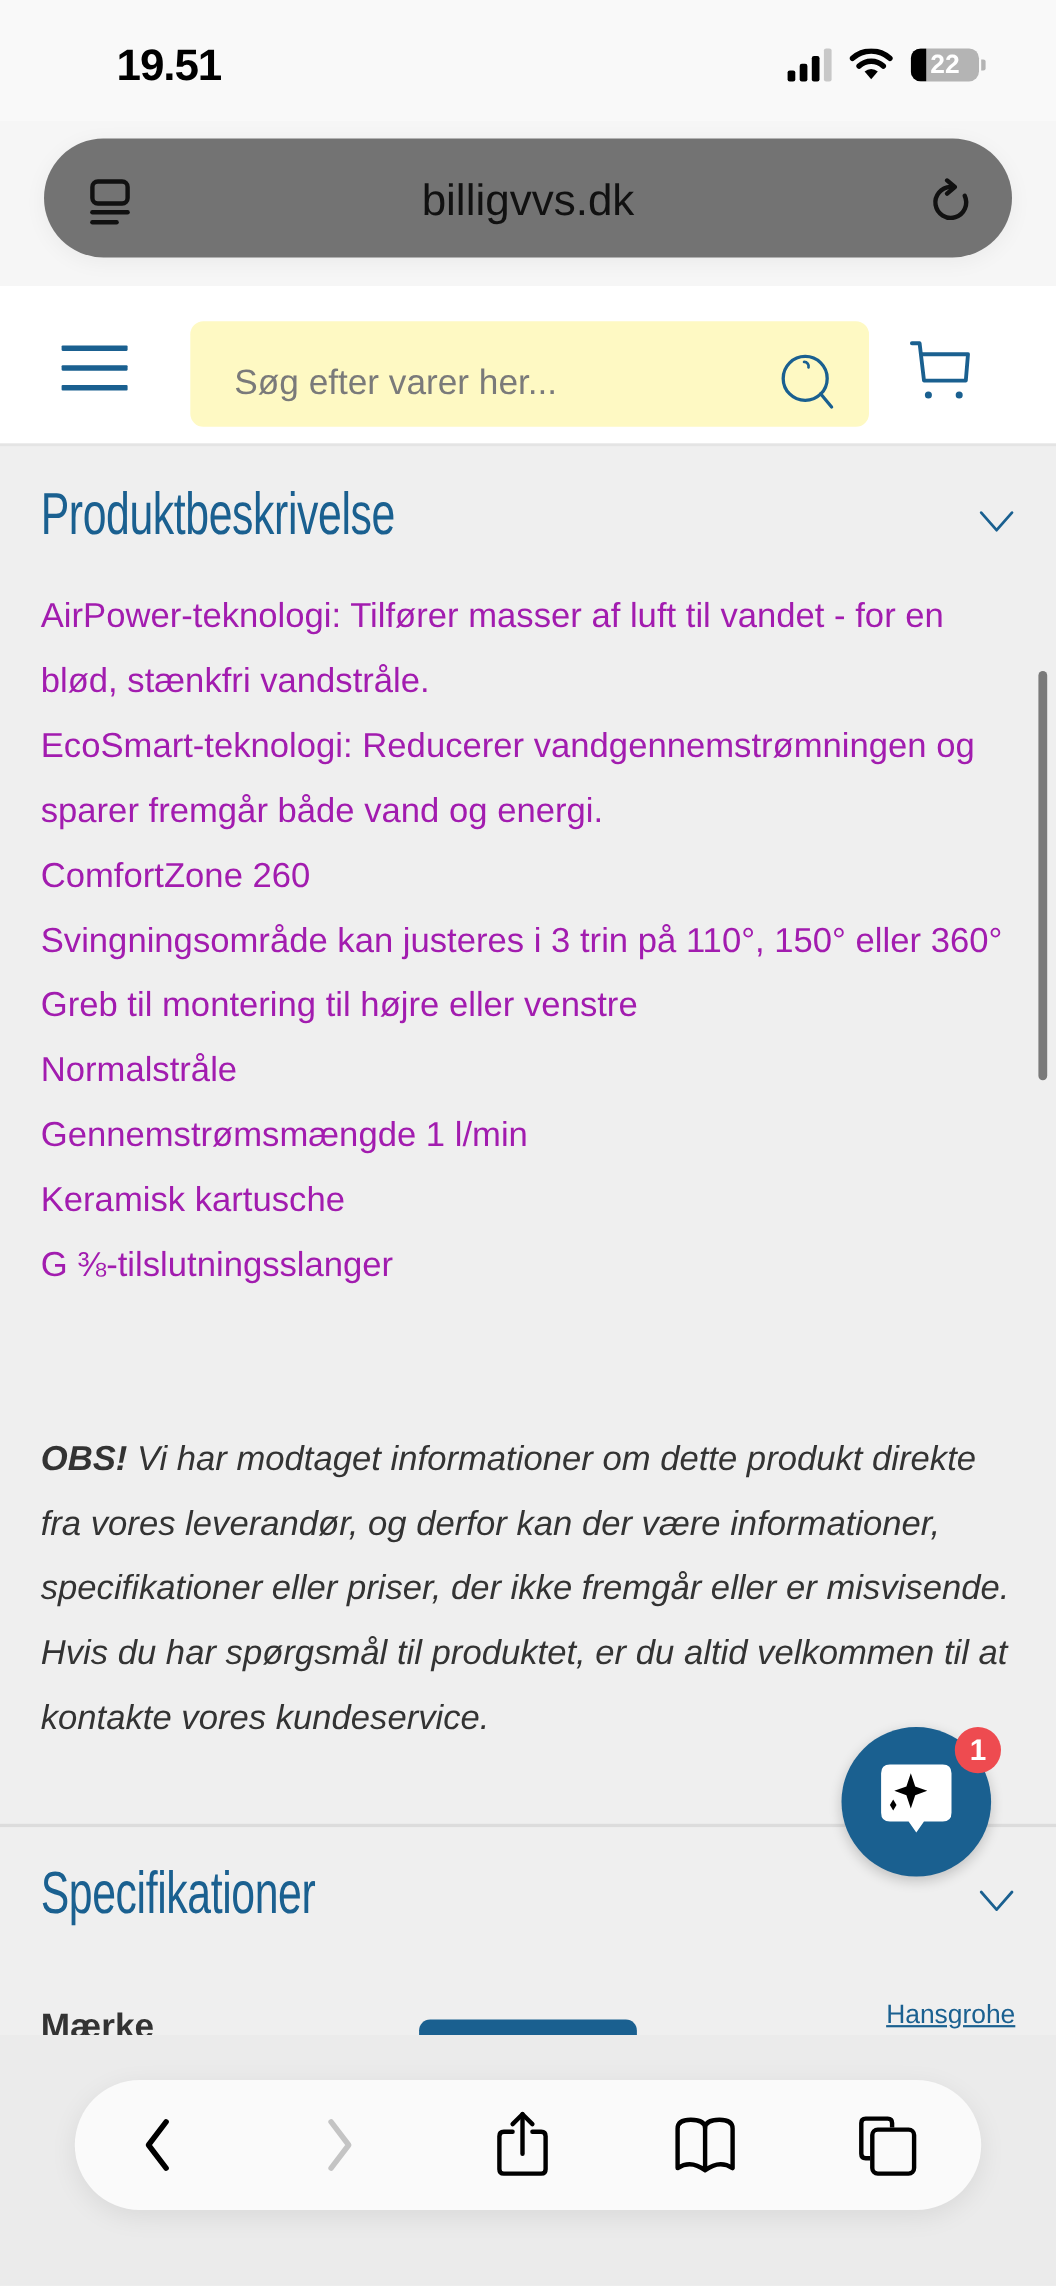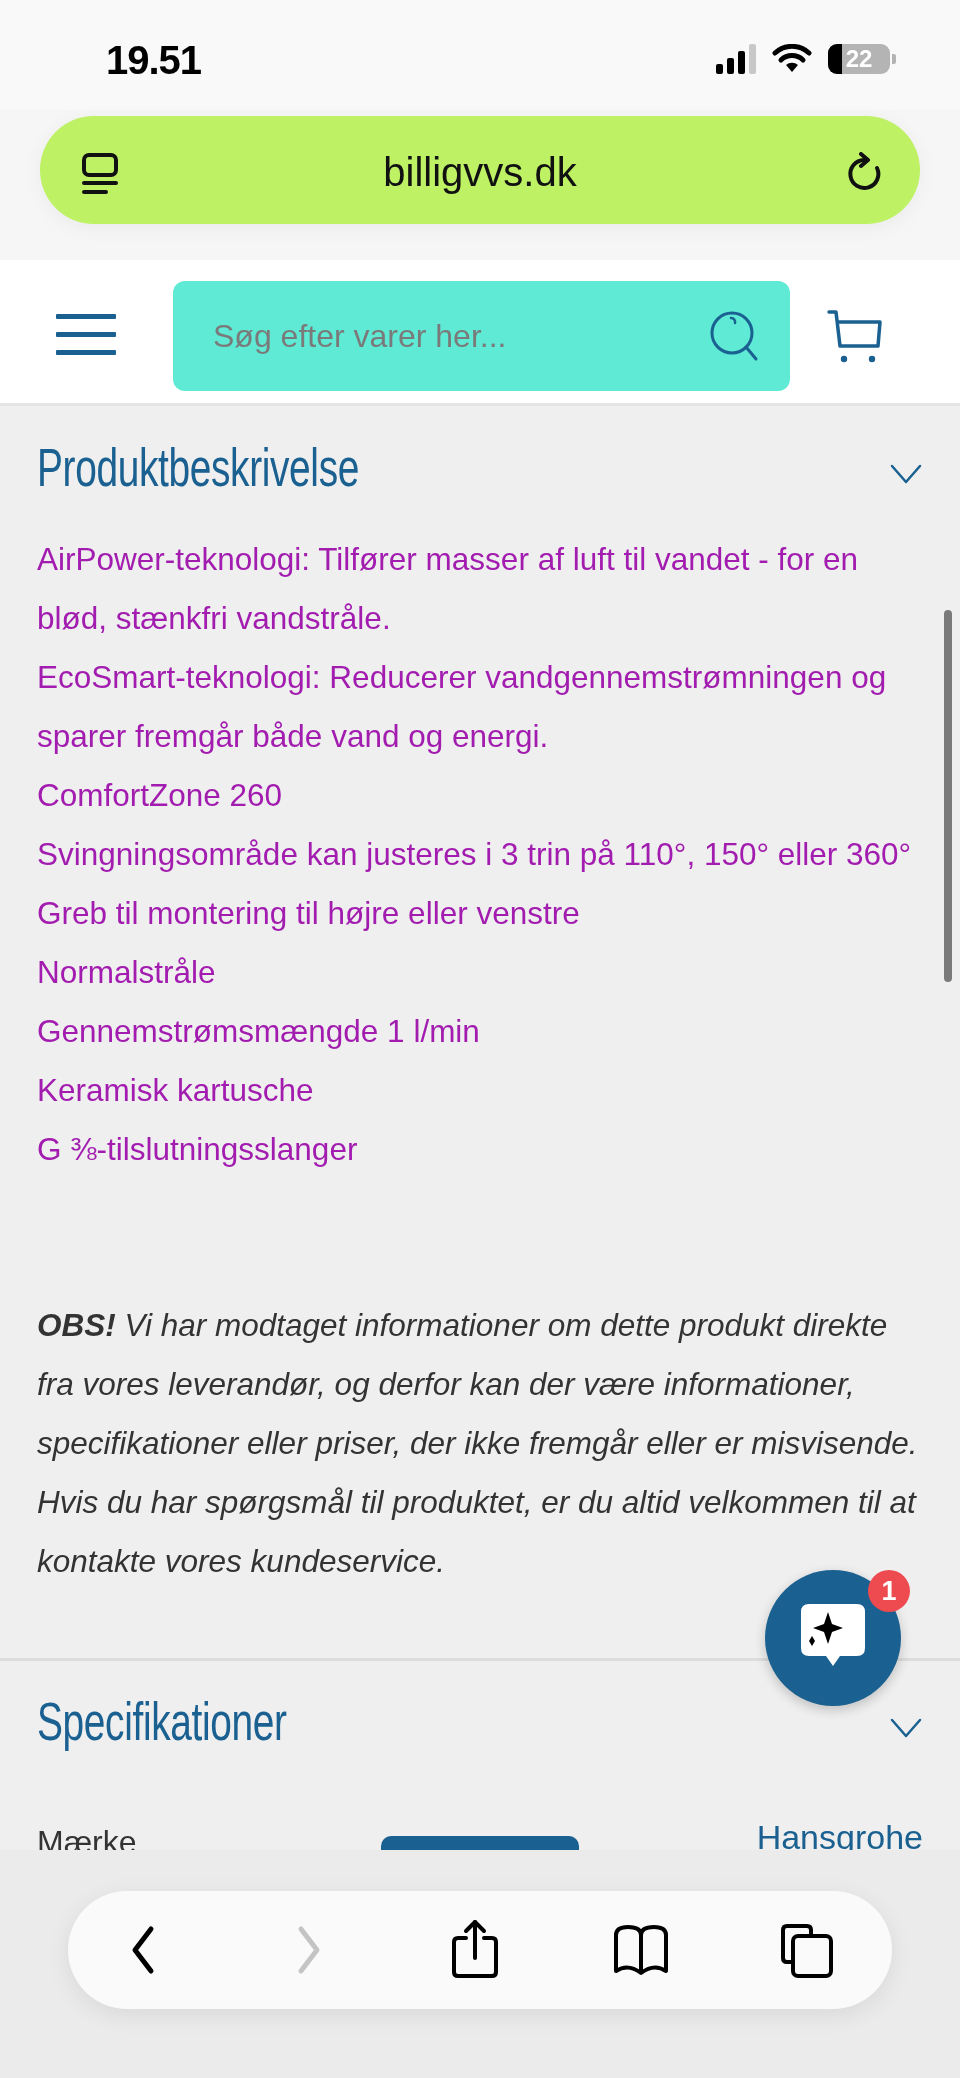--- a/index.html
+++ b/index.html
@@ -13,45 +13,45 @@
   .signal { display: flex; align-items: flex-end; gap: 4px; height: 30px; }
   .signal span { width: 7px; background: #000; border-radius: 2px; }
   .signal span.dim { background: #c8c8c8; }
   .battery { position: relative; width: 62px; height: 30px; border-radius: 9px; background: #b4b4b4; overflow: hidden; display: flex; align-items: center; justify-content: center; }
   .battery .fill { position: absolute; left: 0; top: 0; bottom: 0; width: 14px; background: #000; }
   .battery .lvl { position: relative; color: #fff; font-weight: bold; font-size: 24px; }
   .battery-tip { width: 4px; height: 10px; background: #b4b4b4; border-radius: 0 2px 2px 0; margin-left: -14px; }
 
   
   .urlbar-wrap { position: absolute; top: 110px; left: 0; width: 960px; height: 150px; background: #f6f6f6; }
-  .urlbar { position: absolute; top: 6px; left: 40px; width: 880px; height: 108px; background: #bef264; border-radius: 54px; box-shadow: 0 4px 20px rgba(0,0,0,0.05); }
+  .urlbar { position: absolute; top: 16px; left: 40px; width: 880px; height: 108px; background: #737373; border-radius: 54px; box-shadow: 0 4px 20px rgba(0,0,0,0.05); }
   .url-text { position: absolute; left: 0; right: 0; top: 34px; text-align: center; font-size: 40px; color: #111; }
   .tabs-icon { position: absolute; left: 40px; top: 36px; }
   .reload-icon { position: absolute; right: 34px; top: 36px; }
 
   
   .site-header { position: absolute; top: 260px; left: 0; width: 960px; height: 146px; background: #fff; border-bottom: 3px solid #e4e4e4; }
   .hamburger { position: absolute; left: 56px; top: 54px; width: 60px; }
   .hamburger span { display: block; height: 5px; background: #1a6090; margin-bottom: 13px; border-radius: 1px; }
-  .search-box { position: absolute; left: 173px; top: 21px; width: 617px; height: 110px; background: #5eead4; border-radius: 12px; }
+  .search-box { position: absolute; left: 173px; top: 32px; width: 617px; height: 96px; background: #fef9c3; border-radius: 12px; }
   .search-input { position: absolute; left: 40px; top: 0; height: 110px; width: 470px; border: none; background: transparent; font-family: "Liberation Sans", sans-serif; font-size: 32px; color: #777; outline: none; }
   .search-input::placeholder { color: #7a7a7a; }
   .search-icon { position: absolute; right: 28px; top: 28px; }
   .cart-icon { position: absolute; left: 826px; top: 48px; }
   .section-title { position: absolute; left: 37px; font-family: "Liberation Sans", sans-serif; font-size: 54px; color: #1a6090; transform: scaleX(0.72); transform-origin: left center; letter-spacing: -0.5px; white-space: nowrap; }
   .chevron { position: absolute; right: 36px; }
   .desc { position: absolute; left: 37px; top: 530px; width: 890px; font-size: 31.5px; line-height: 59px; color: #a21caf; }
   .desc p { margin: 0; }
   .obs { position: absolute; left: 37px; top: 1296px; width: 890px; font-size: 31.5px; line-height: 59px; color: #333; font-style: italic; }
   .obs b { font-weight: bold; }
   .divider { position: absolute; left: 0; width: 960px; top: 1658px; height: 3px; background: #dcdcdc; }
 
   .spec-row { position: absolute; top: 1820px; left: 37px; width: 886px; height: 36px; }
-  .spec-label { position: absolute; left: 0; top: 4px; font-size: 32px; font-weight: normal; color: #333; }
-  .spec-value { position: absolute; right: 0; top: -2px; font-size: 34px; color: #1a6090; text-decoration: underline; }
+  .spec-label { position: absolute; left: 0; top: 4px; font-size: 32px; font-weight: bold; color: #333; }
+  .spec-value { position: absolute; right: 0; top: -2px; font-size: 24px; color: #1a6090; text-decoration: underline; }
   .spec-badge { position: absolute; left: 344px; top: 16px; width: 198px; height: 30px; background: #1a6090; border-radius: 10px 10px 0 0; }
 
   
   .scrollbar { position: absolute; left: 944px; top: 610px; width: 8px; height: 372px; border-radius: 4px; background: #7a7a7a; }
 
   
   .chat-btn { position: absolute; left: 765px; top: 1570px; width: 136px; height: 136px; border-radius: 50%; background: #1a6090; box-shadow: 0 4px 12px rgba(0,0,0,0.2); display: flex; align-items: center; justify-content: center; }
   .chat-badge { position: absolute; left: 868px; top: 1570px; width: 42px; height: 42px; border-radius: 50%; background: #ee4b50; color: #fff; font-size: 27px; font-weight: bold; display: flex; align-items: center; justify-content: center; }
 
   

